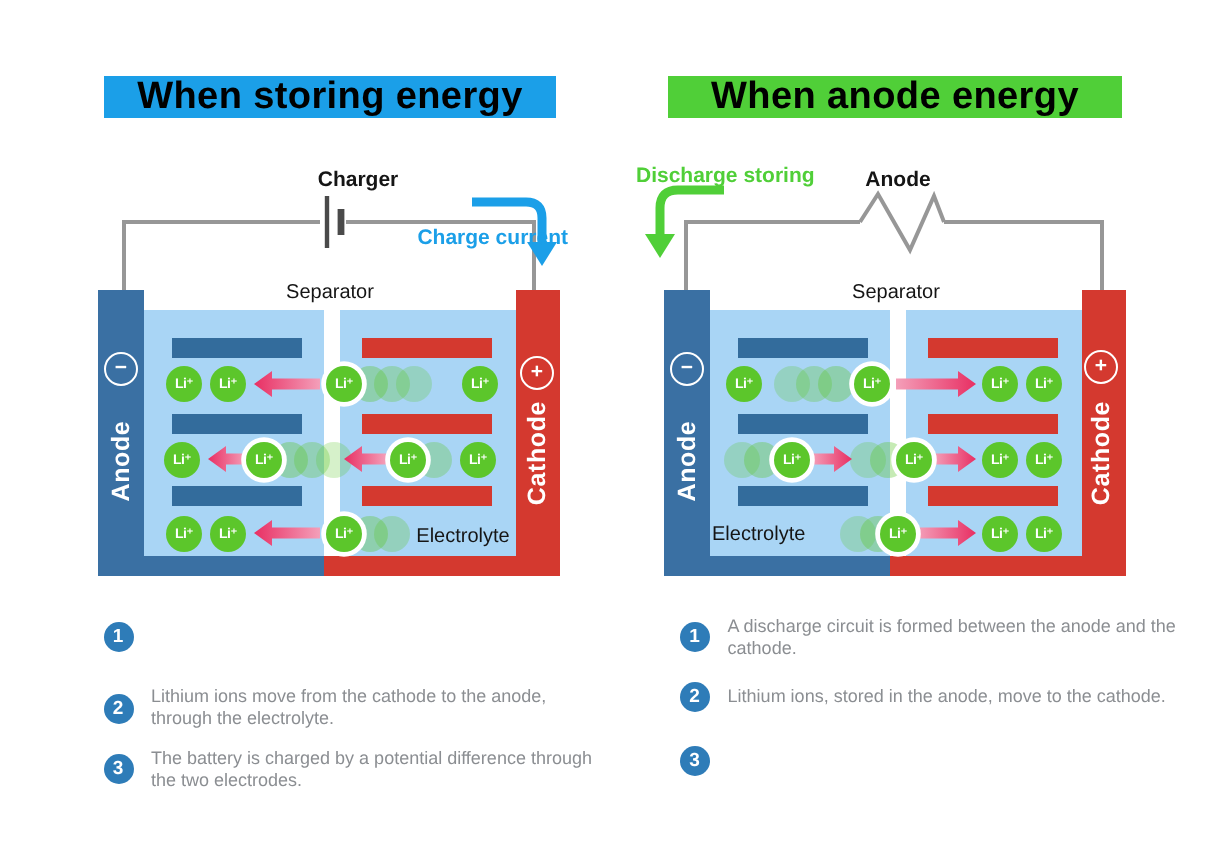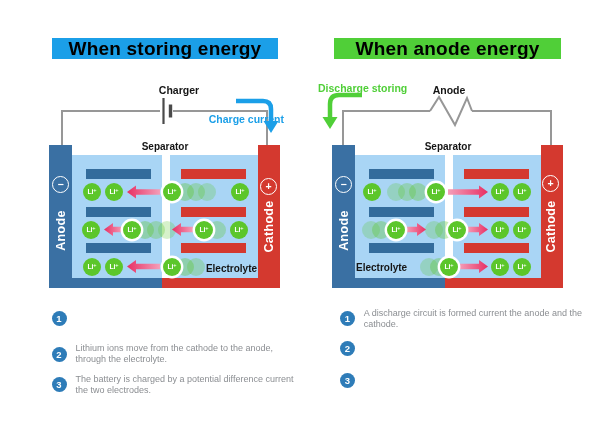--- a/index.html
+++ b/index.html
@@ -19,21 +19,21 @@
   .term{position:absolute;top:145px;width:23px;height:143px;z-index:1;}
   .inner{position:absolute;top:155px;width:186px;height:123px;background:var(--elyte);z-index:1;}
   .strip{position:absolute;top:278px;height:10px;z-index:1;}
   .gap{position:absolute;top:155px;width:8px;height:123px;background:#fff;z-index:2;}
   .bar{position:absolute;width:65px;height:10px;z-index:2;}
   .pole{position:absolute;width:17px;height:17px;box-sizing:border-box;border:1.7px solid #fff;
         border-radius:50%;color:#fff;font-weight:bold;font-size:10.5px;z-index:3;
         display:flex;align-items:center;justify-content:center;line-height:1;}
   .vlabel{position:absolute;width:70px;height:15px;transform:rotate(-90deg);color:#fff;
           font-weight:bold;font-size:12.5px;text-align:center;z-index:3;letter-spacing:.3px;}
-  .dlabel{position:absolute;font-weight:bold;font-size:10px;color:var(--ink);z-index:5;text-align:center;}
+  .dlabel{position:absolute;font-weight:normal;font-size:10px;color:var(--ink);z-index:5;text-align:center;}
   .ion{position:absolute;width:18px;height:18px;border-radius:50%;background:var(--li);
        color:#fff;font-weight:bold;font-size:7px;z-index:4;letter-spacing:-.3px;
        display:flex;align-items:center;justify-content:center;}
   .ring{box-shadow:0 0 0 2.4px #fff;}
   .ghost{position:absolute;width:18px;height:18px;border-radius:50%;background:var(--li);z-index:2;}
   svg.overlay{position:absolute;left:0;top:0;z-index:3;}
   .step{position:absolute;display:flex;align-items:center;gap:9px;z-index:6;}
   .step .num{flex:0 0 auto;width:15px;height:15px;border-radius:50%;background:var(--step);
         color:#fff;font-weight:bold;font-size:9.5px;display:flex;align-items:center;justify-content:center;}
   .step .txt{font-size:9px;line-height:11px;color:var(--body);}
@@ -180,27 +180,28 @@
 
   <div class="step" style="left:51.5px;top:311px;">
     <div class="num">1</div>
   </div>
   <div class="step" style="left:51.5px;top:343px;">
     <div class="num">2</div>
     <div class="txt w222">Lithium ions move from the cathode to the anode, through the electrolyte.</div>
   </div>
   <div class="step" style="left:51.5px;top:373.5px;">
     <div class="num">3</div>
-    <div class="txt w222">The battery is charged by a potential difference current the two electrodes.</div>
+    <div class="txt w222">The battery is charged by a potential difference through the two electrodes.</div>
   </div>
 
   <div class="step" style="left:339.8px;top:307.5px;">
     <div class="num">1</div>
-    <div class="txt w228">A discharge circuit is formed current the anode and the cathode.</div>
+    <div class="txt w228">A discharge circuit is formed between the anode and the cathode.</div>
   </div>
   <div class="step" style="left:339.8px;top:341px;">
     <div class="num">2</div>
+    <div class="txt w228">Lithium ions, stored in the anode, move to the cathode.</div>
   </div>
   <div class="step" style="left:339.8px;top:373px;">
     <div class="num">3</div>
   </div>
 
 </div>
 
 </body></html>

